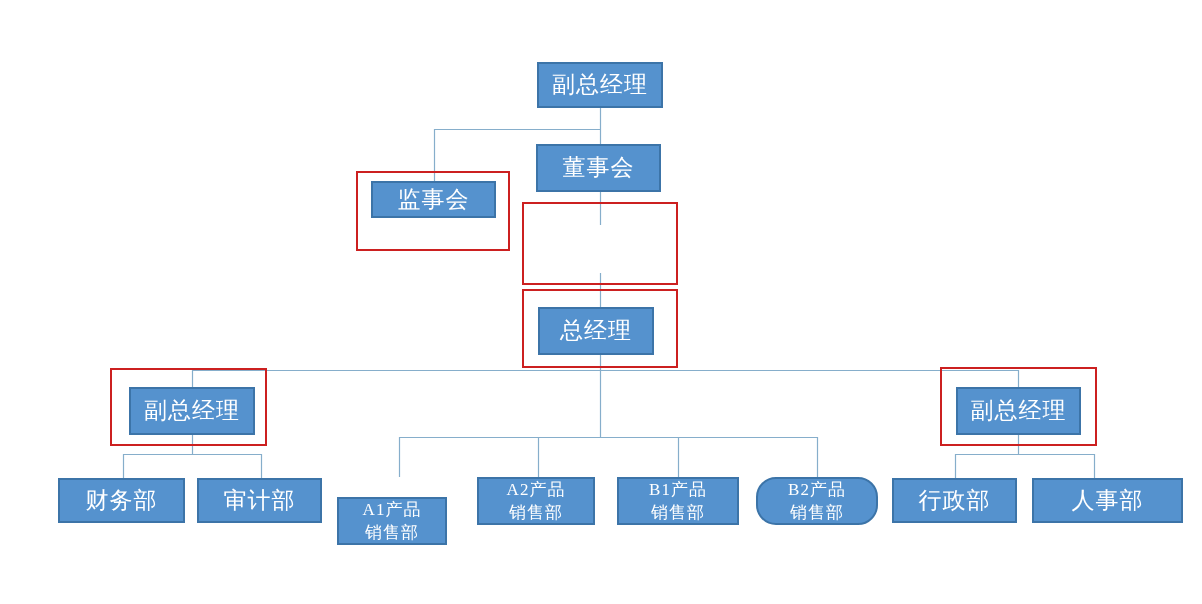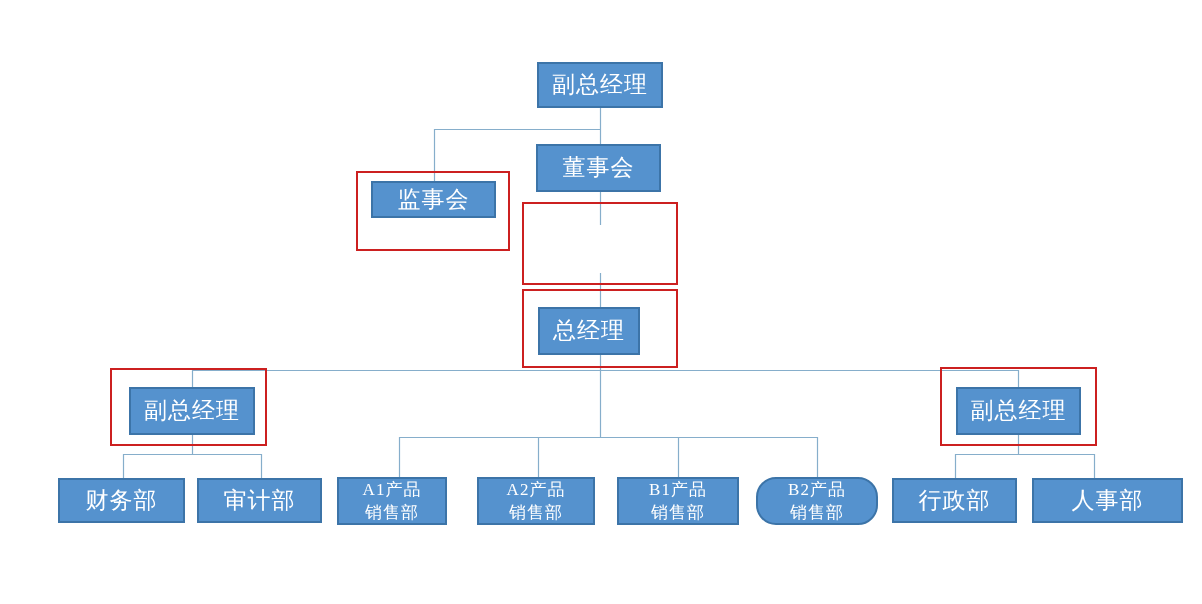--- a/index.html
+++ b/index.html
@@ -95,41 +95,41 @@
 
   <div class="node" style="left:536px; top:144px; width:125px; height:48px;">
     <span class="node-label">董事会</span>
   </div>
 
   <div class="node" style="left:371px; top:181px; width:125px; height:37px;">
     <span class="node-label">监事会</span>
   </div>
 
 
-  <div class="node" style="left:538px; top:307px; width:102px; height:48px;">
+  <div class="node" style="left:538px; top:307px; width:116px; height:48px;">
     <span class="node-label">总经理</span>
   </div>
 
   <div class="node" style="left:129px; top:387px; width:126px; height:48px;">
     <span class="node-label">副总经理</span>
   </div>
 
   <div class="node" style="left:956px; top:387px; width:125px; height:48px;">
     <span class="node-label">副总经理</span>
   </div>
 
   <div class="node" style="left:58px; top:478px; width:127px; height:45px;">
     <span class="node-label">财务部</span>
   </div>
 
   <div class="node" style="left:197px; top:478px; width:125px; height:45px;">
     <span class="node-label">审计部</span>
   </div>
 
-  <div class="node two-line" style="left:337px; top:477px; width:110px; height:48px;">
+  <div class="node two-line" style="left:337px; top:497px; width:110px; height:48px;">
     <span class="node-label">A1产品
 销售部</span>
   </div>
 
   <div class="node two-line" style="left:477px; top:477px; width:118px; height:48px;">
     <span class="node-label">A2产品
 销售部</span>
   </div>
 
   <div class="node two-line" style="left:617px; top:477px; width:122px; height:48px;">

